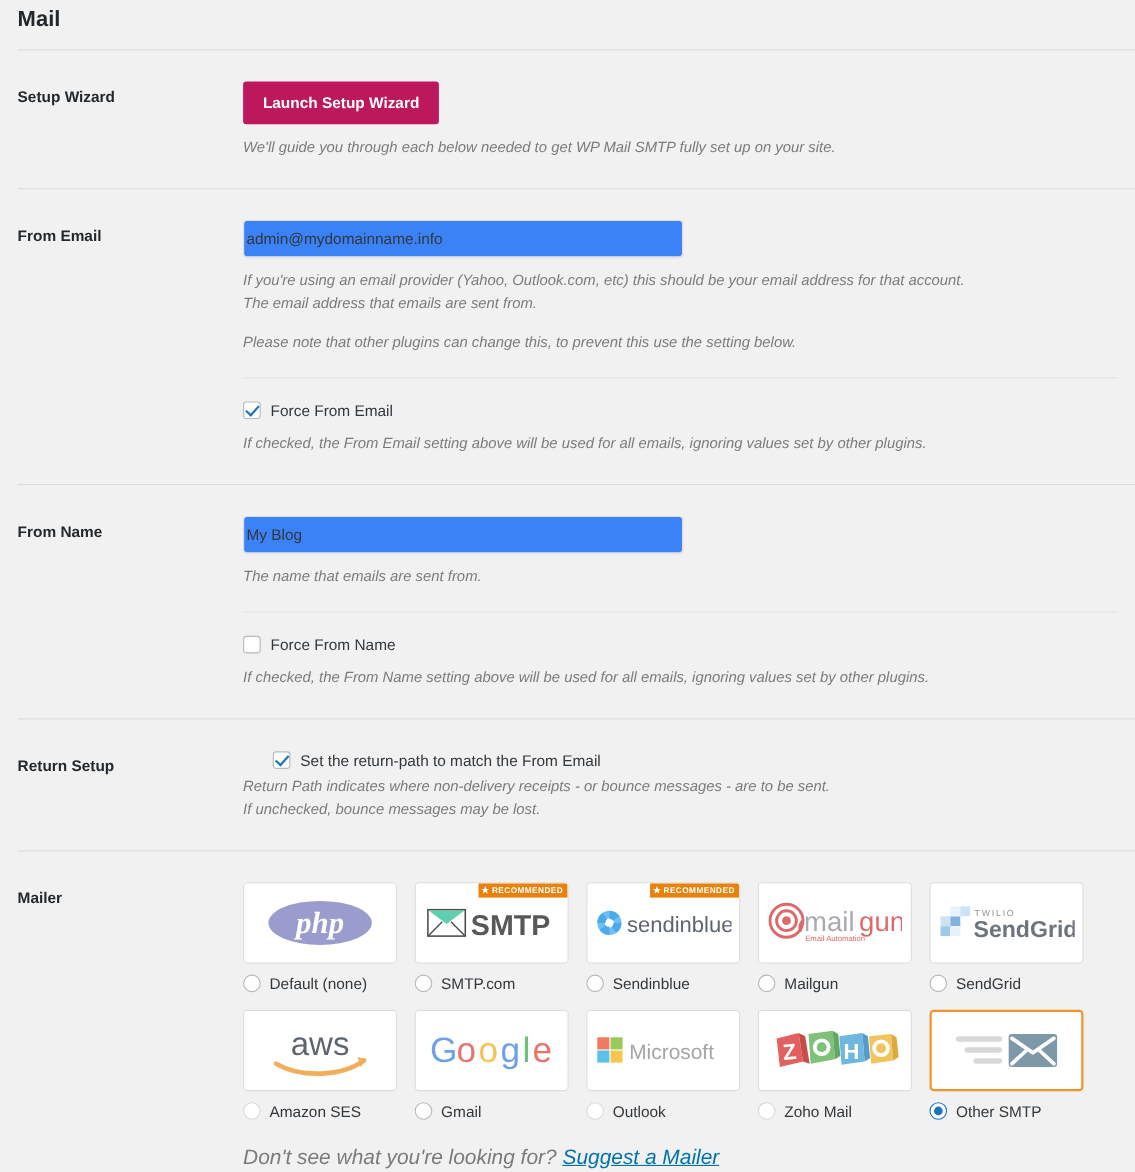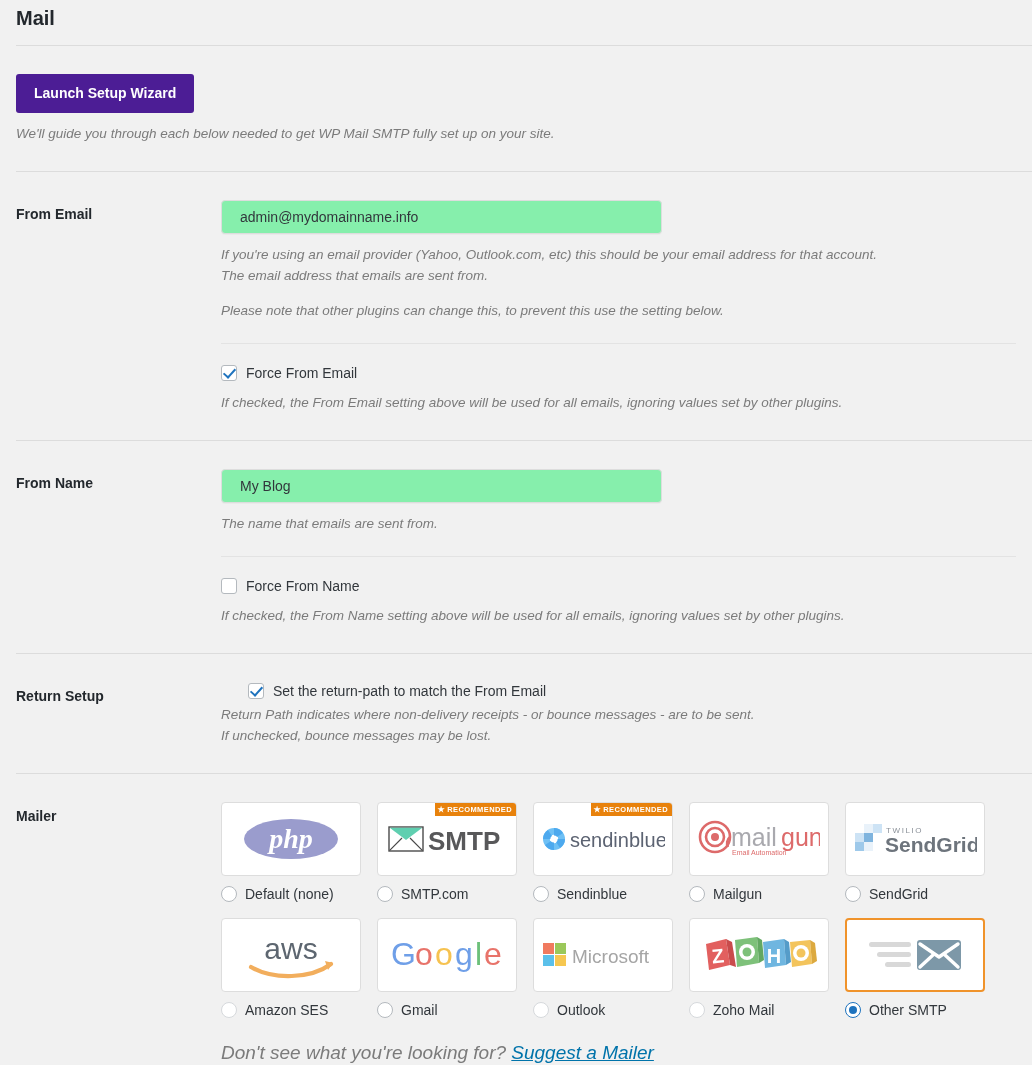--- a/index.html
+++ b/index.html
@@ -46,21 +46,21 @@
     padding-top: 4px;
     line-height: 20px;
   }
   .row-field { flex: 1; padding-right: 16px; }
 
   .sec-pad-top { padding-top: 28px; }
 
   
   .btn-primary {
     display: inline-block;
-    background: #4c1d95;
+    background: #be185d;
     color: #ffffff;
     border: none;
     border-radius: 3px;
     font-family: "Liberation Sans", sans-serif;
     font-size: 14px;
     font-weight: bold;
     padding: 11px 18px 12px 18px;
     line-height: 16px;
     cursor: pointer;
   }
@@ -72,29 +72,29 @@
     color: #7b7b7b;
     line-height: 21px;
     margin-top: 10px;
   }
   .desc.tight { margin-top: 4px; }
   .desc p { margin: 0; }
   .desc p.gap { margin-top: 14px; }
 
   
   .text-input {
-    width: 441px;
+    width: 400px;
     height: 34px;
-    background: #86efac;
+    background: #3b82f6;
     border: 1px solid #dddddd;
     border-radius: 4px;
     font-family: "Liberation Sans", sans-serif;
     font-size: 14px;
     color: #32373c;
-    padding: 0 18px;
+    padding: 0 2px;
     outline: none;
     box-shadow: 0 1px 1px rgba(0,0,0,0.03);
   }
 
   
   .field-divider {
     height: 1px;
     background: #e3e3e3;
     margin: 22px 0 0 0;
     width: 795px;
@@ -226,20 +226,21 @@
 </style>
 </head>
 <body>
 
 <div class="page">
 
   <div class="page-title">Mail</div>
   <div class="hr"></div>
 
   <div class="row sec-pad-top">
+    <div class="row-label">Setup Wizard</div>
     <div class="row-field">
       <button class="btn-primary">Launch Setup Wizard</button>
       <div class="desc">
         <p>We'll guide you through each below needed to get WP Mail SMTP fully set up on your site.</p>
       </div>
     </div>
   </div>
   <div class="hr" style="margin-top:27px;"></div>
 
   <div class="row sec-pad-top">

